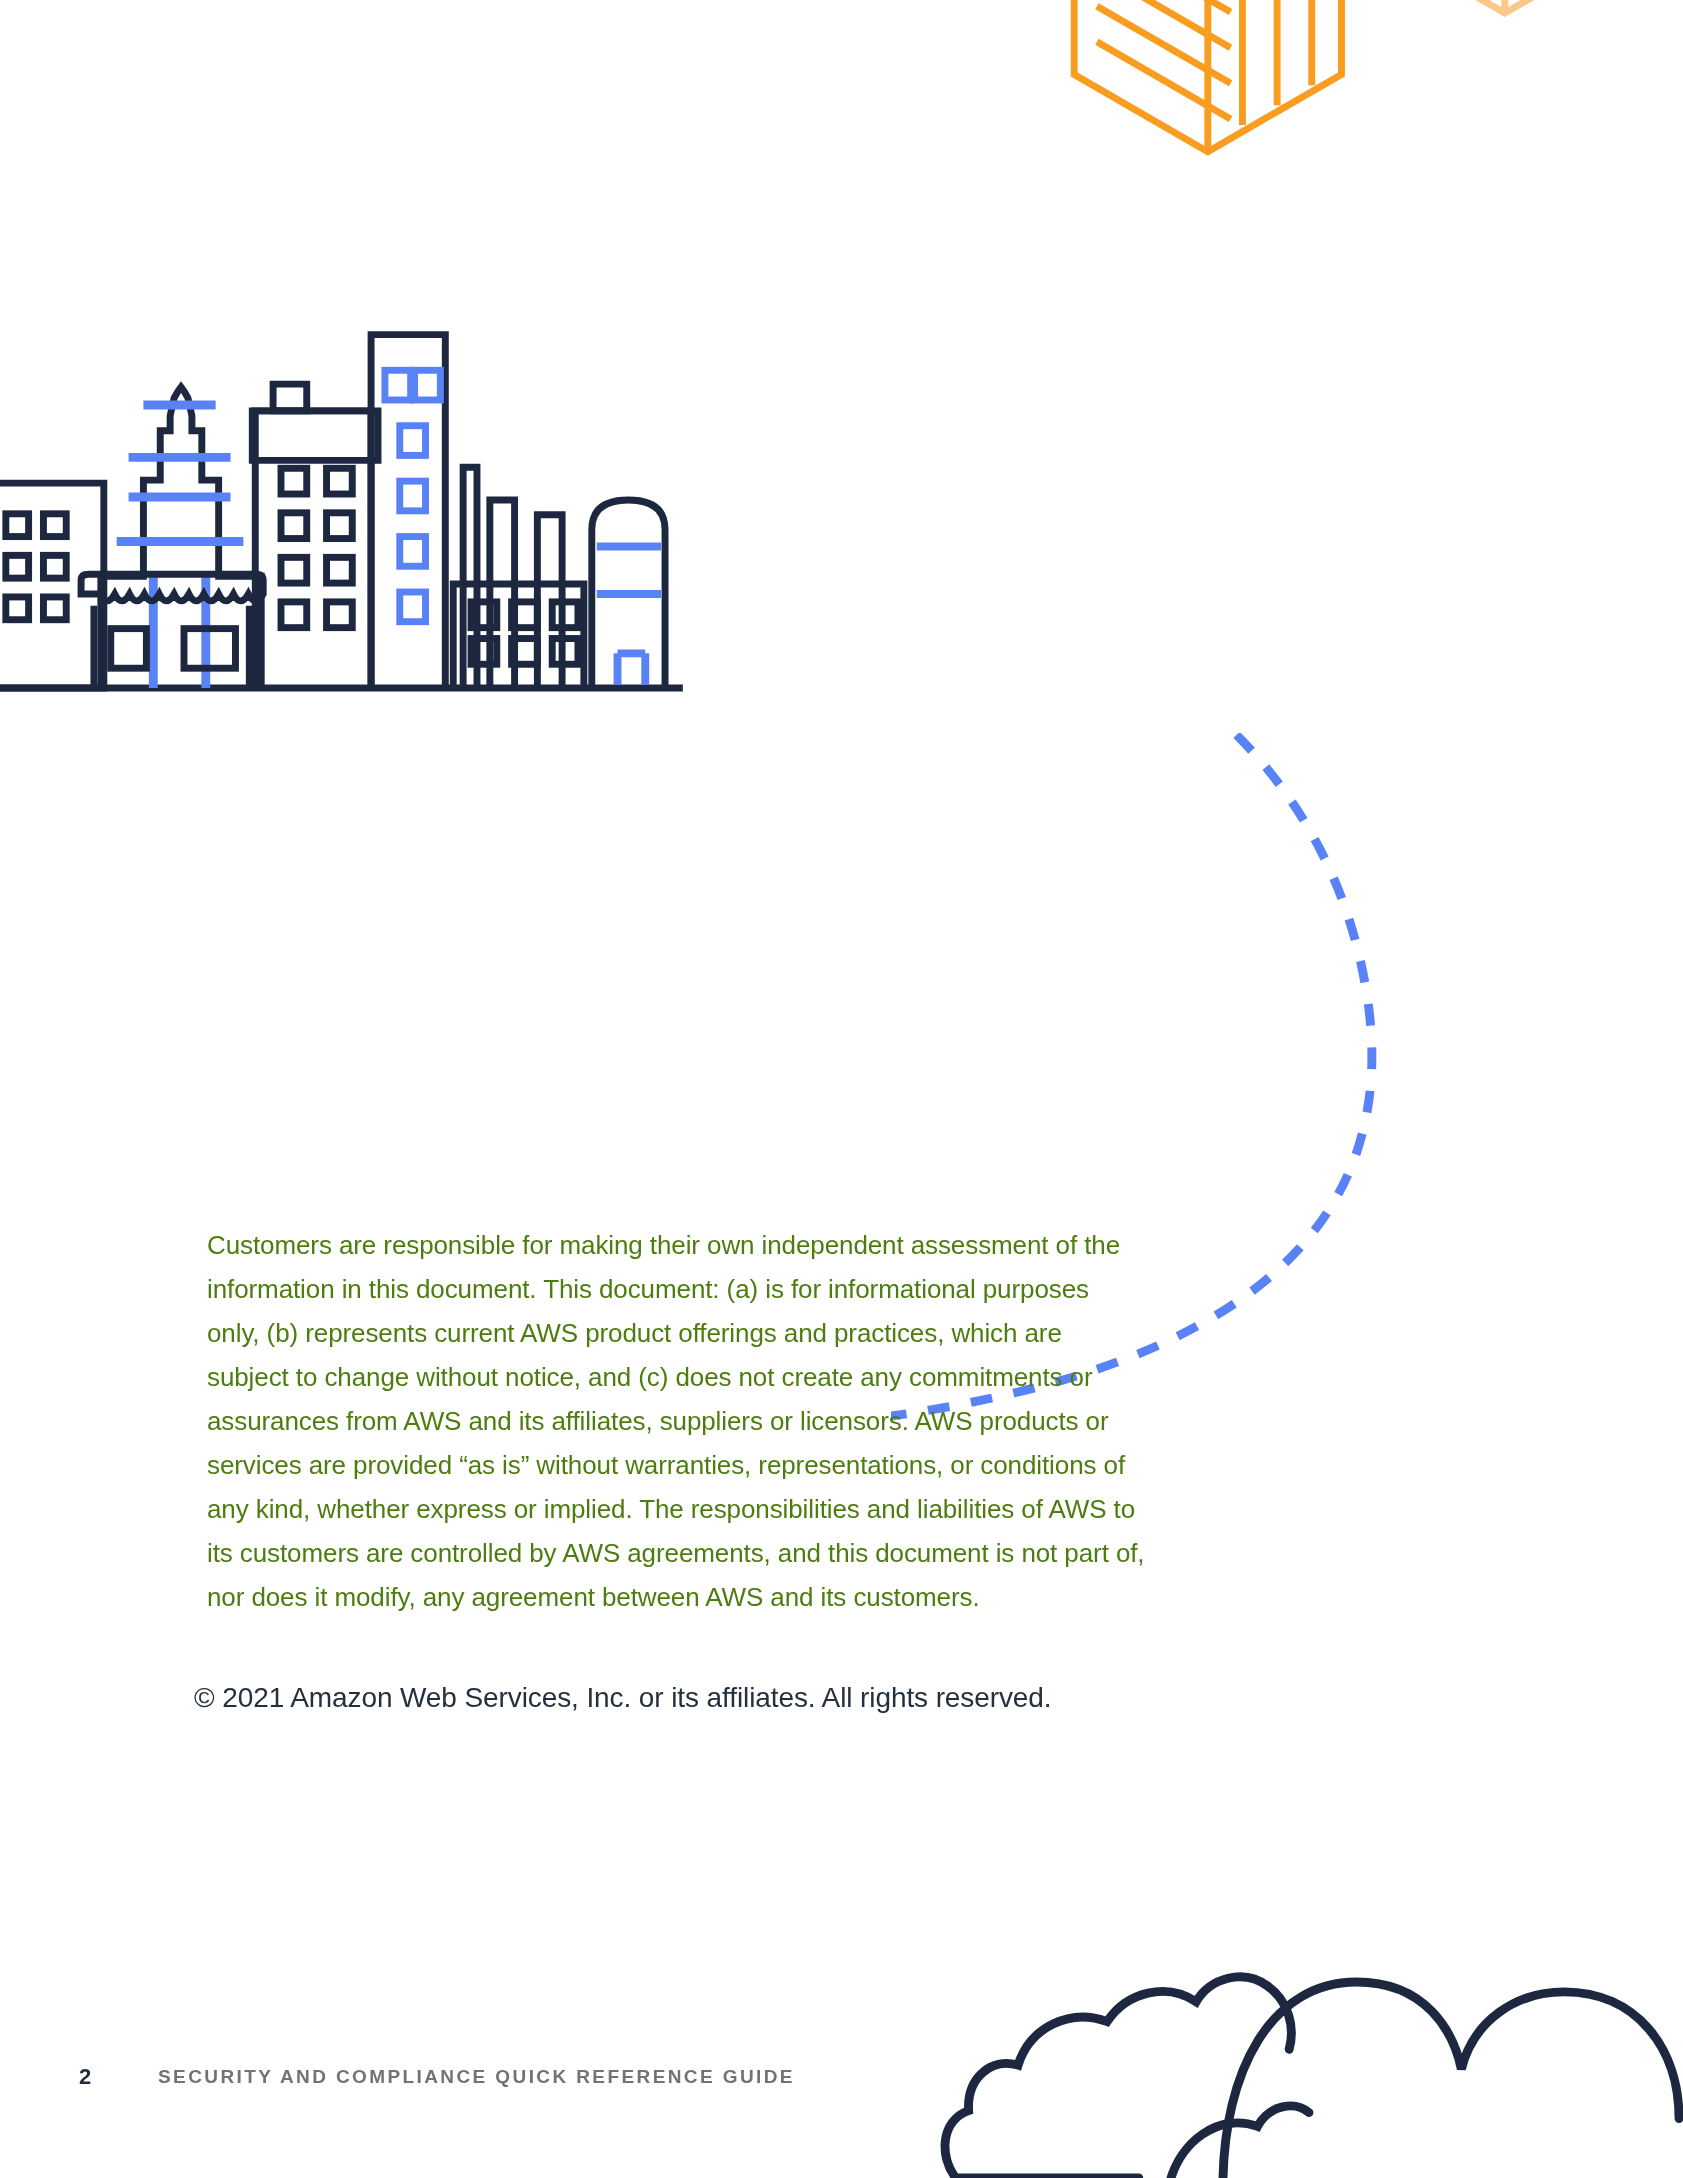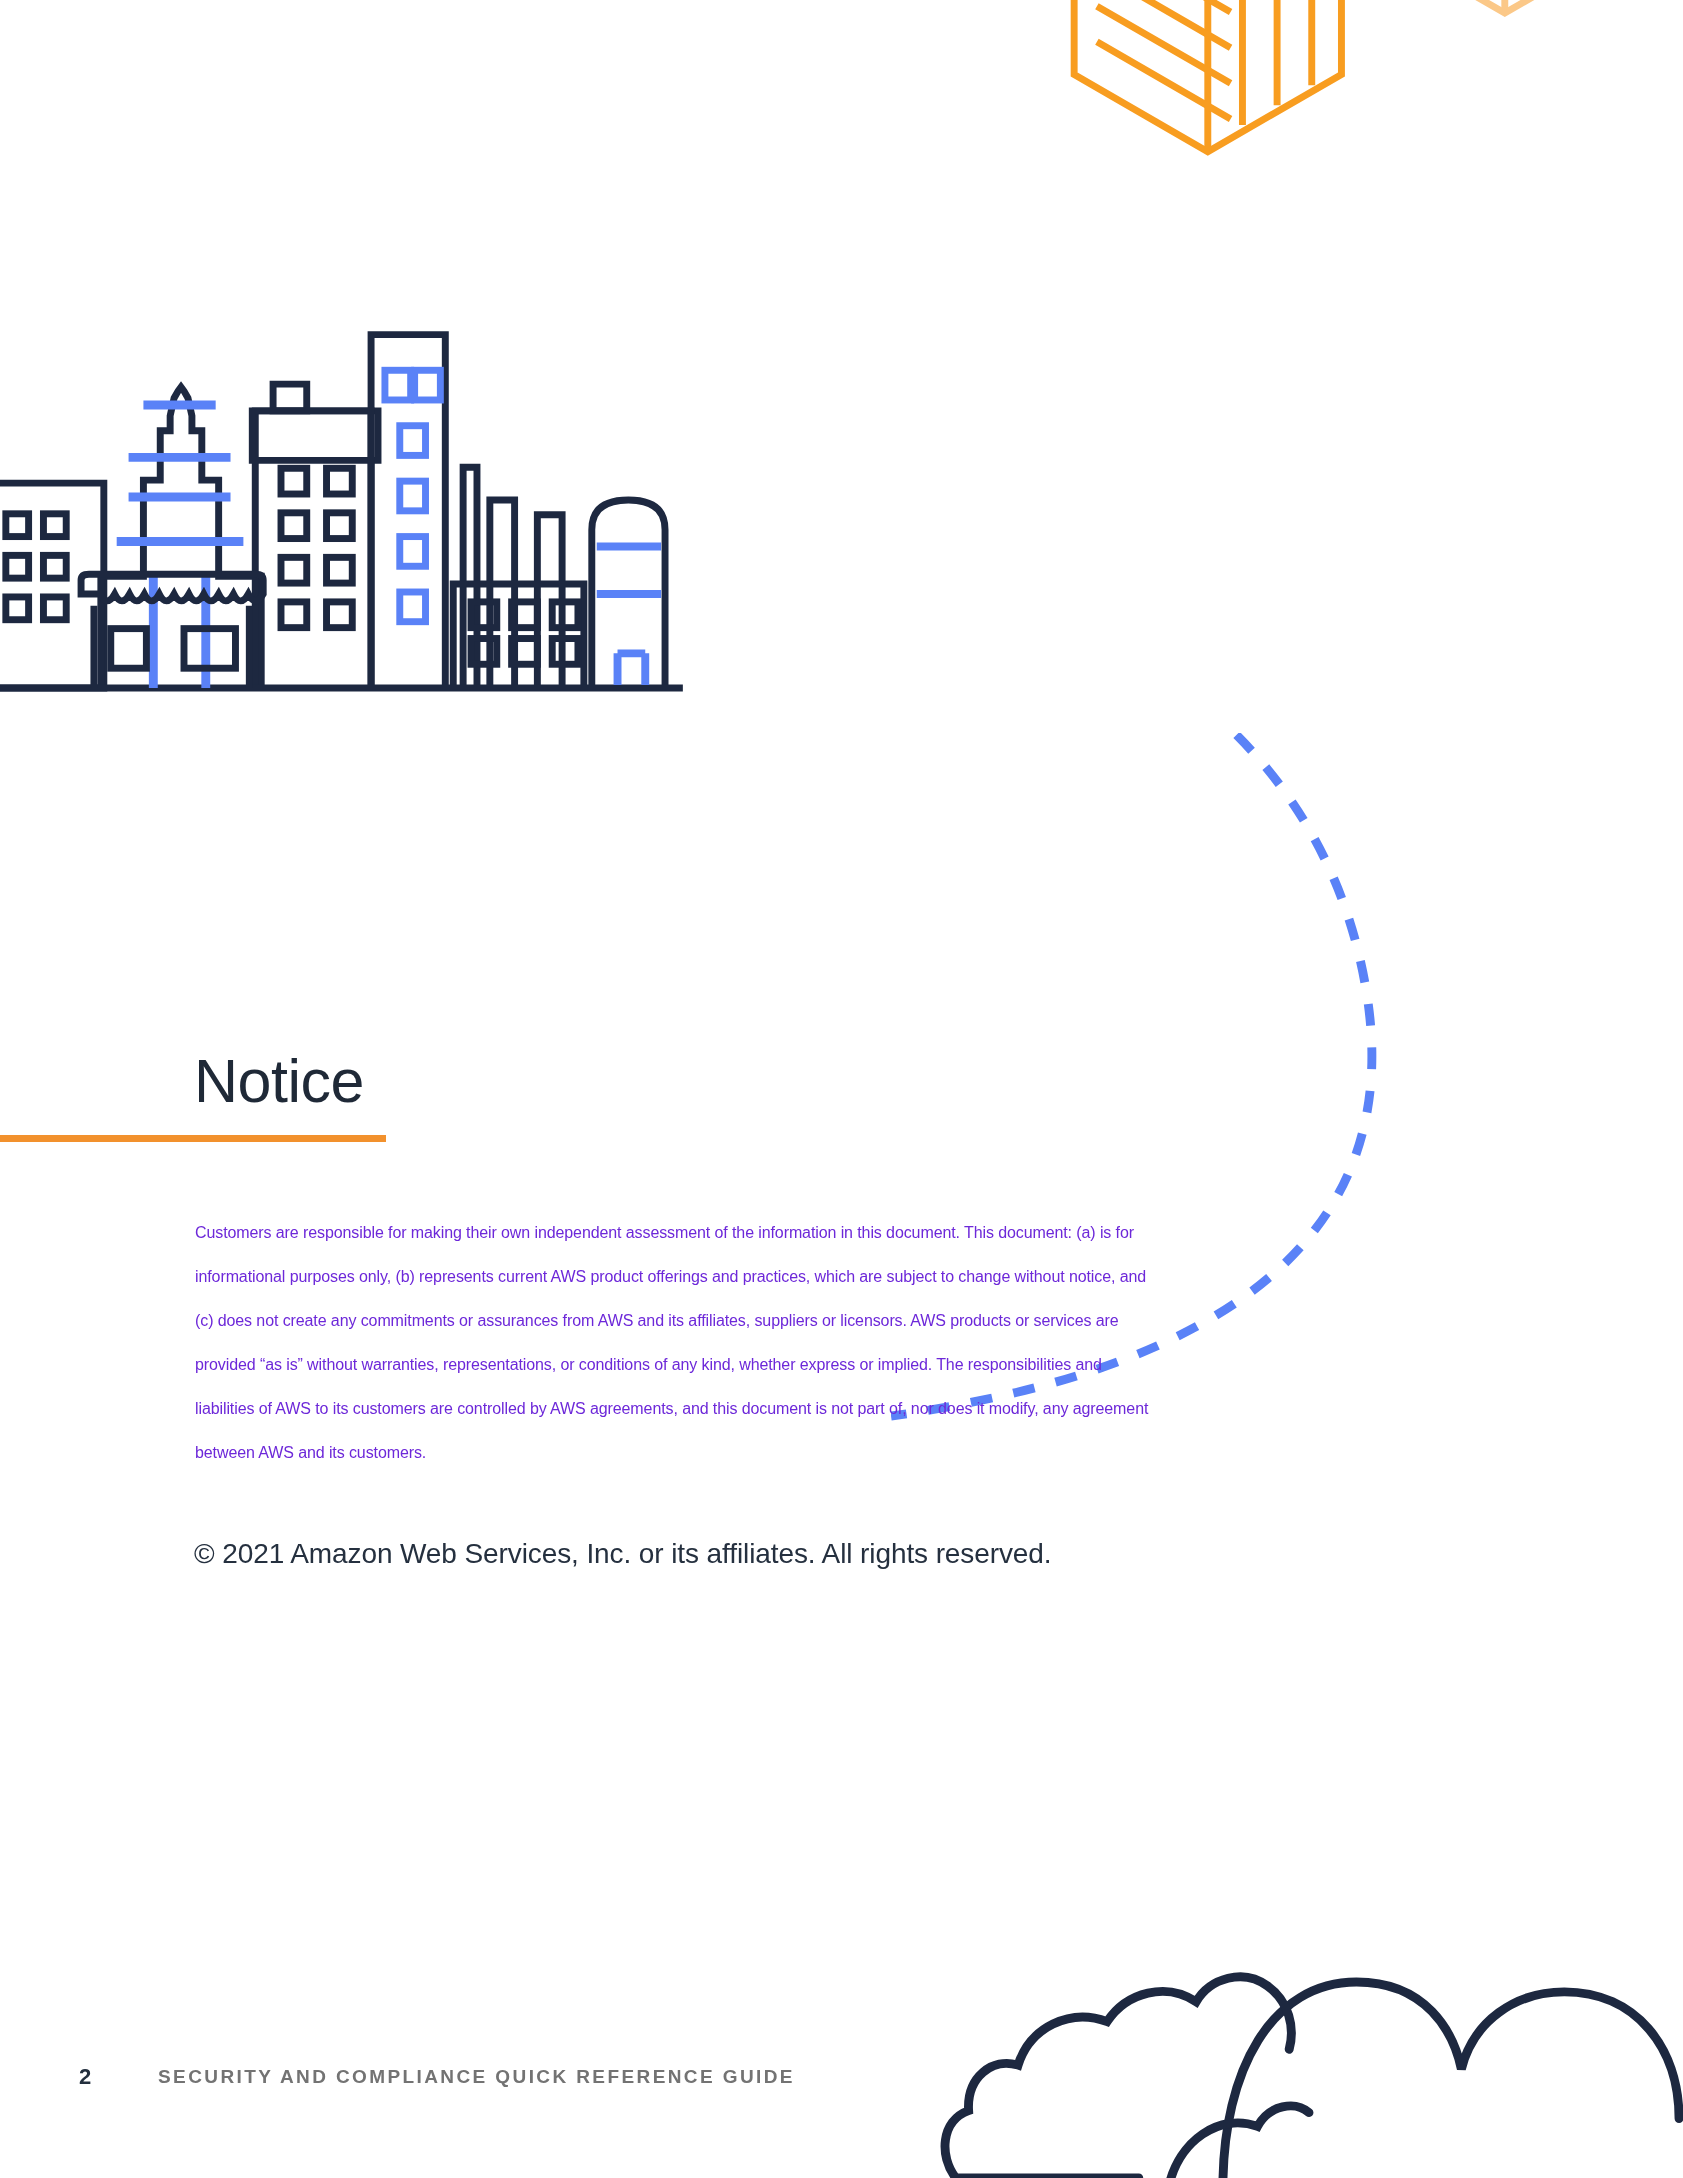--- a/index.html
+++ b/index.html
@@ -80,24 +80,24 @@
     background: #f2912d;
   }
 
   .body-block {
     position: absolute;
     left: 194px;
     top: 1210px;
     width: 965px;
   }
   .body-paragraph {
-    margin: 1px;
-    font-size: 16px;
+    margin: 13px;
+    font-size: 26px;
     line-height: 44px;
-    color: #6d28d9;
+    color: #4d7c0f;
     font-family: "Liberation Sans", sans-serif;
     letter-spacing: -0.1px;
   }
   .copyright-paragraph {
     margin: 57px 0 0 0;
     font-size: 28px;
     line-height: 44px;
     color: #25303f;
     font-family: "Liberation Sans", sans-serif;
     letter-spacing: -0.1px;
@@ -296,24 +296,20 @@
                C 198 222, 238 212, 268 232
                C 282 208, 316 198, 340 216
                C 362 232, 368 258, 362 280"></path>
 
       <path d="M240 420
                C 250 372, 292 344, 330 358
                C 342 336, 368 332, 382 344"></path>
     </g>
   </svg>
 
-  <div class="heading-block">
-    <h1 class="heading-title">Notice</h1>
-    <div class="heading-rule"></div>
-  </div>
 
   <div class="body-block">
     <p class="body-paragraph">Customers are responsible for making their own independent assessment of the information in this document. This document: (a) is for informational purposes only, (b) represents current AWS product offerings and practices, which are subject to change without notice, and (c) does not create any commitments or assurances from AWS and its affiliates, suppliers or licensors. AWS products or services are provided “as is” without warranties, representations, or conditions of any kind, whether express or implied. The responsibilities and liabilities of AWS to its customers are controlled by AWS agreements, and this document is not part of, nor does it modify, any agreement between AWS and its customers.</p>
     <p class="copyright-paragraph">© 2021 Amazon Web Services, Inc. or its affiliates. All rights reserved.</p>
   </div>
 
   <div class="footer">
     <div class="footer-page-number">2</div>
     <div class="footer-guide-title">SECURITY AND COMPLIANCE QUICK REFERENCE GUIDE</div>
   </div>

